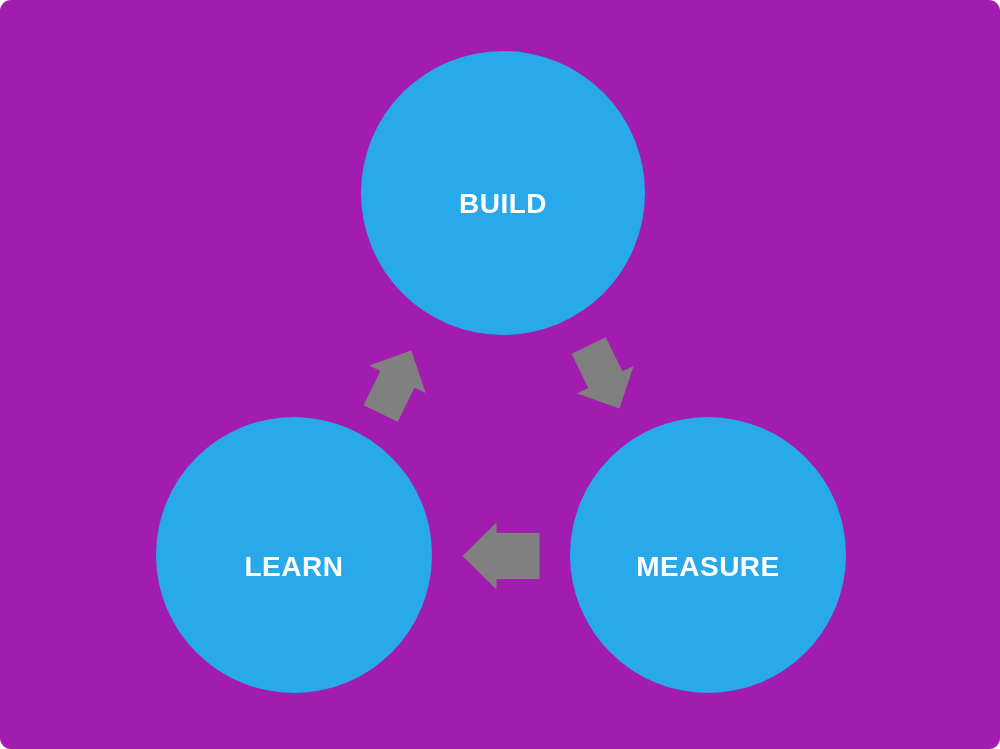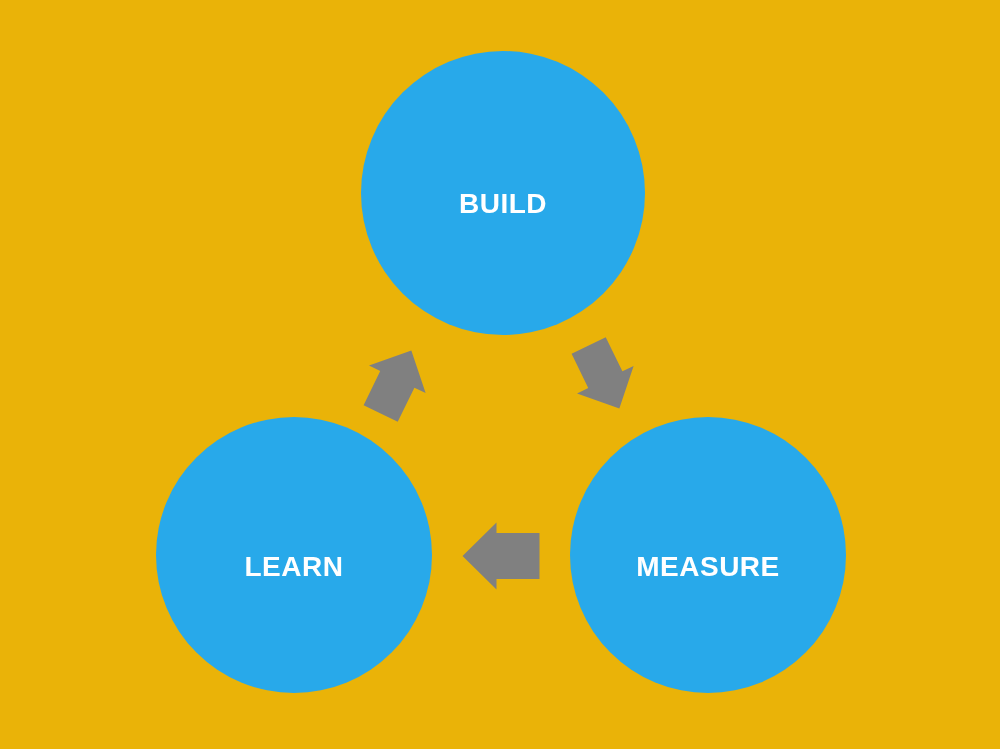--- a/index.html
+++ b/index.html
@@ -16,21 +16,21 @@
   .node-label {
     font-family: "Liberation Sans", sans-serif;
     font-weight: 700;
     font-size: 28px;
     letter-spacing: 0.5px;
   }
 </style>
 </head>
 <body>
 
-<div class="stage" style="background-color: #eab308;">
+<div class="stage" style="background-color: #a21caf; border-radius: 11px;">
 
   <svg width="1000" height="749" viewBox="0 0 1000 749">
 
     <circle cx="503" cy="193" r="142" fill="#28A9EA"></circle>
     <text class="node-label" x="503" y="193" dy="0.36em" text-anchor="middle" dominant-baseline="central" fill="#FFFFFF">BUILD</text>
 
     <circle cx="708" cy="555" r="138" fill="#28A9EA"></circle>
     <text class="node-label" x="708" y="556" dy="0.36em" text-anchor="middle" dominant-baseline="central" fill="#FFFFFF">MEASURE</text>
 
     <circle cx="294" cy="555" r="138" fill="#28A9EA"></circle>

